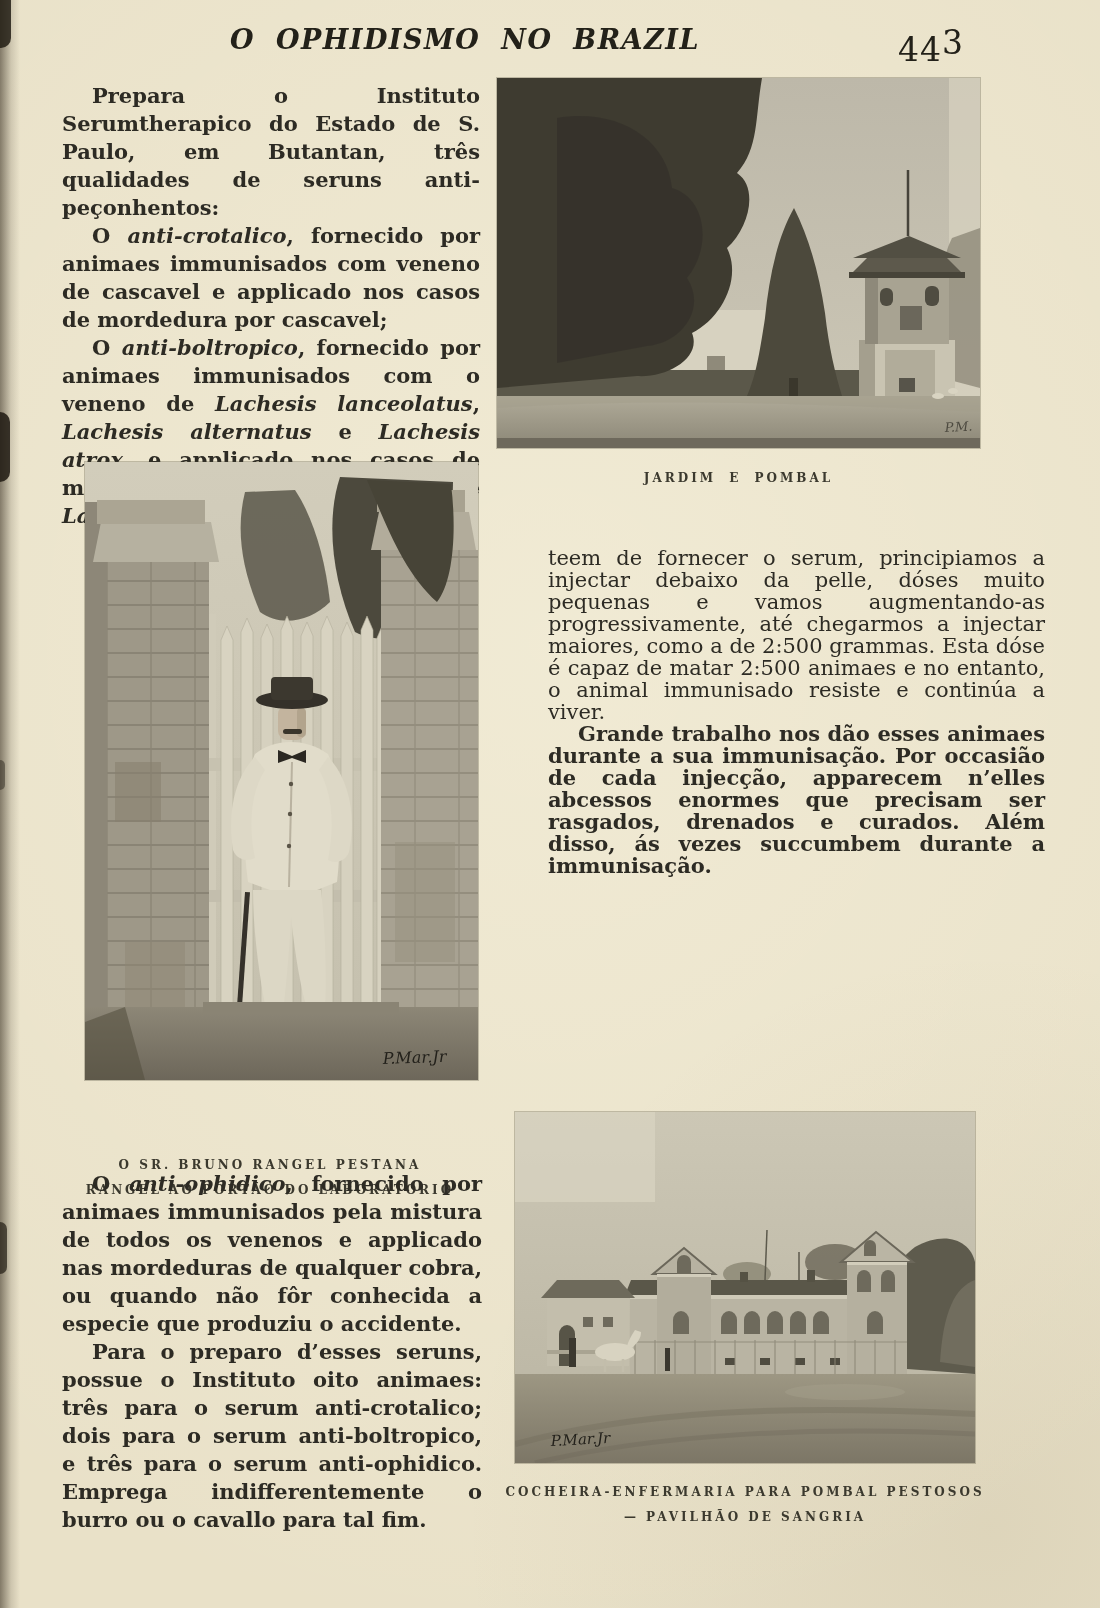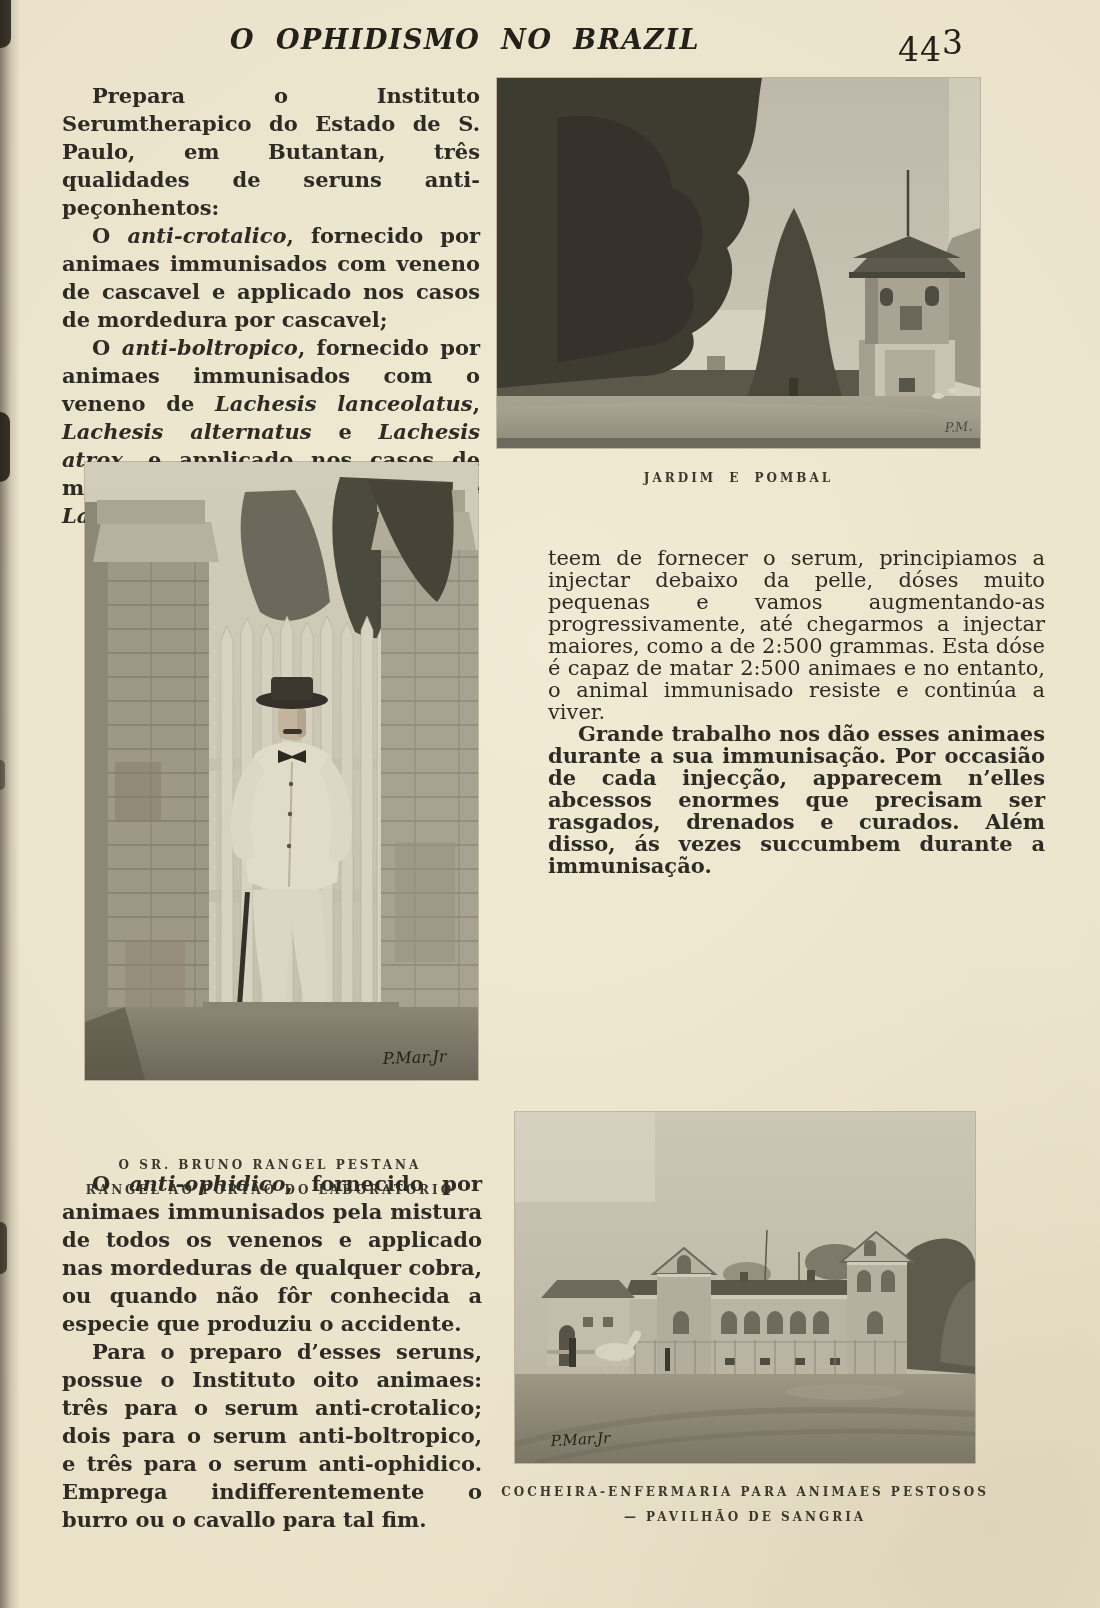--- a/index.html
+++ b/index.html
@@ -308,17 +308,17 @@
       <rect x="150" y="236" width="5" height="23" fill="#3b382f"></rect>
       <rect x="226" y="270" width="6" height="21" fill="#34312b"></rect>
       <rect x="0" y="262" width="460" height="89" fill="url(#fg3)"></rect>
       <path d="M0,332 C120,300 260,292 460,302" stroke="#6f6a5a" stroke-width="6" fill="none" opacity=".35"></path>
       <path d="M20,351 C140,322 300,314 460,322" stroke="#6a6555" stroke-width="5" fill="none" opacity=".3"></path>
       <ellipse cx="330" cy="280" rx="60" ry="8" fill="#a8a28e" opacity=".4"></ellipse>
       <text x="36" y="334" font-size="15" class="sig" transform="rotate(-3 36 334)">P.Mar.Jr</text>
     </svg>
   </div>
   <div class="caption cap3">
-    <div>COCHEIRA-ENFERMARIA PARA ANIMAES PESTOSOS</div>
+    <div>COCHEIRA-ENFERMARIA PARA POMBAL PESTOSOS</div>
     <div>— PAVILHÃO DE SANGRIA</div>
   </div>
 
 </div>
 
 </body></html>

